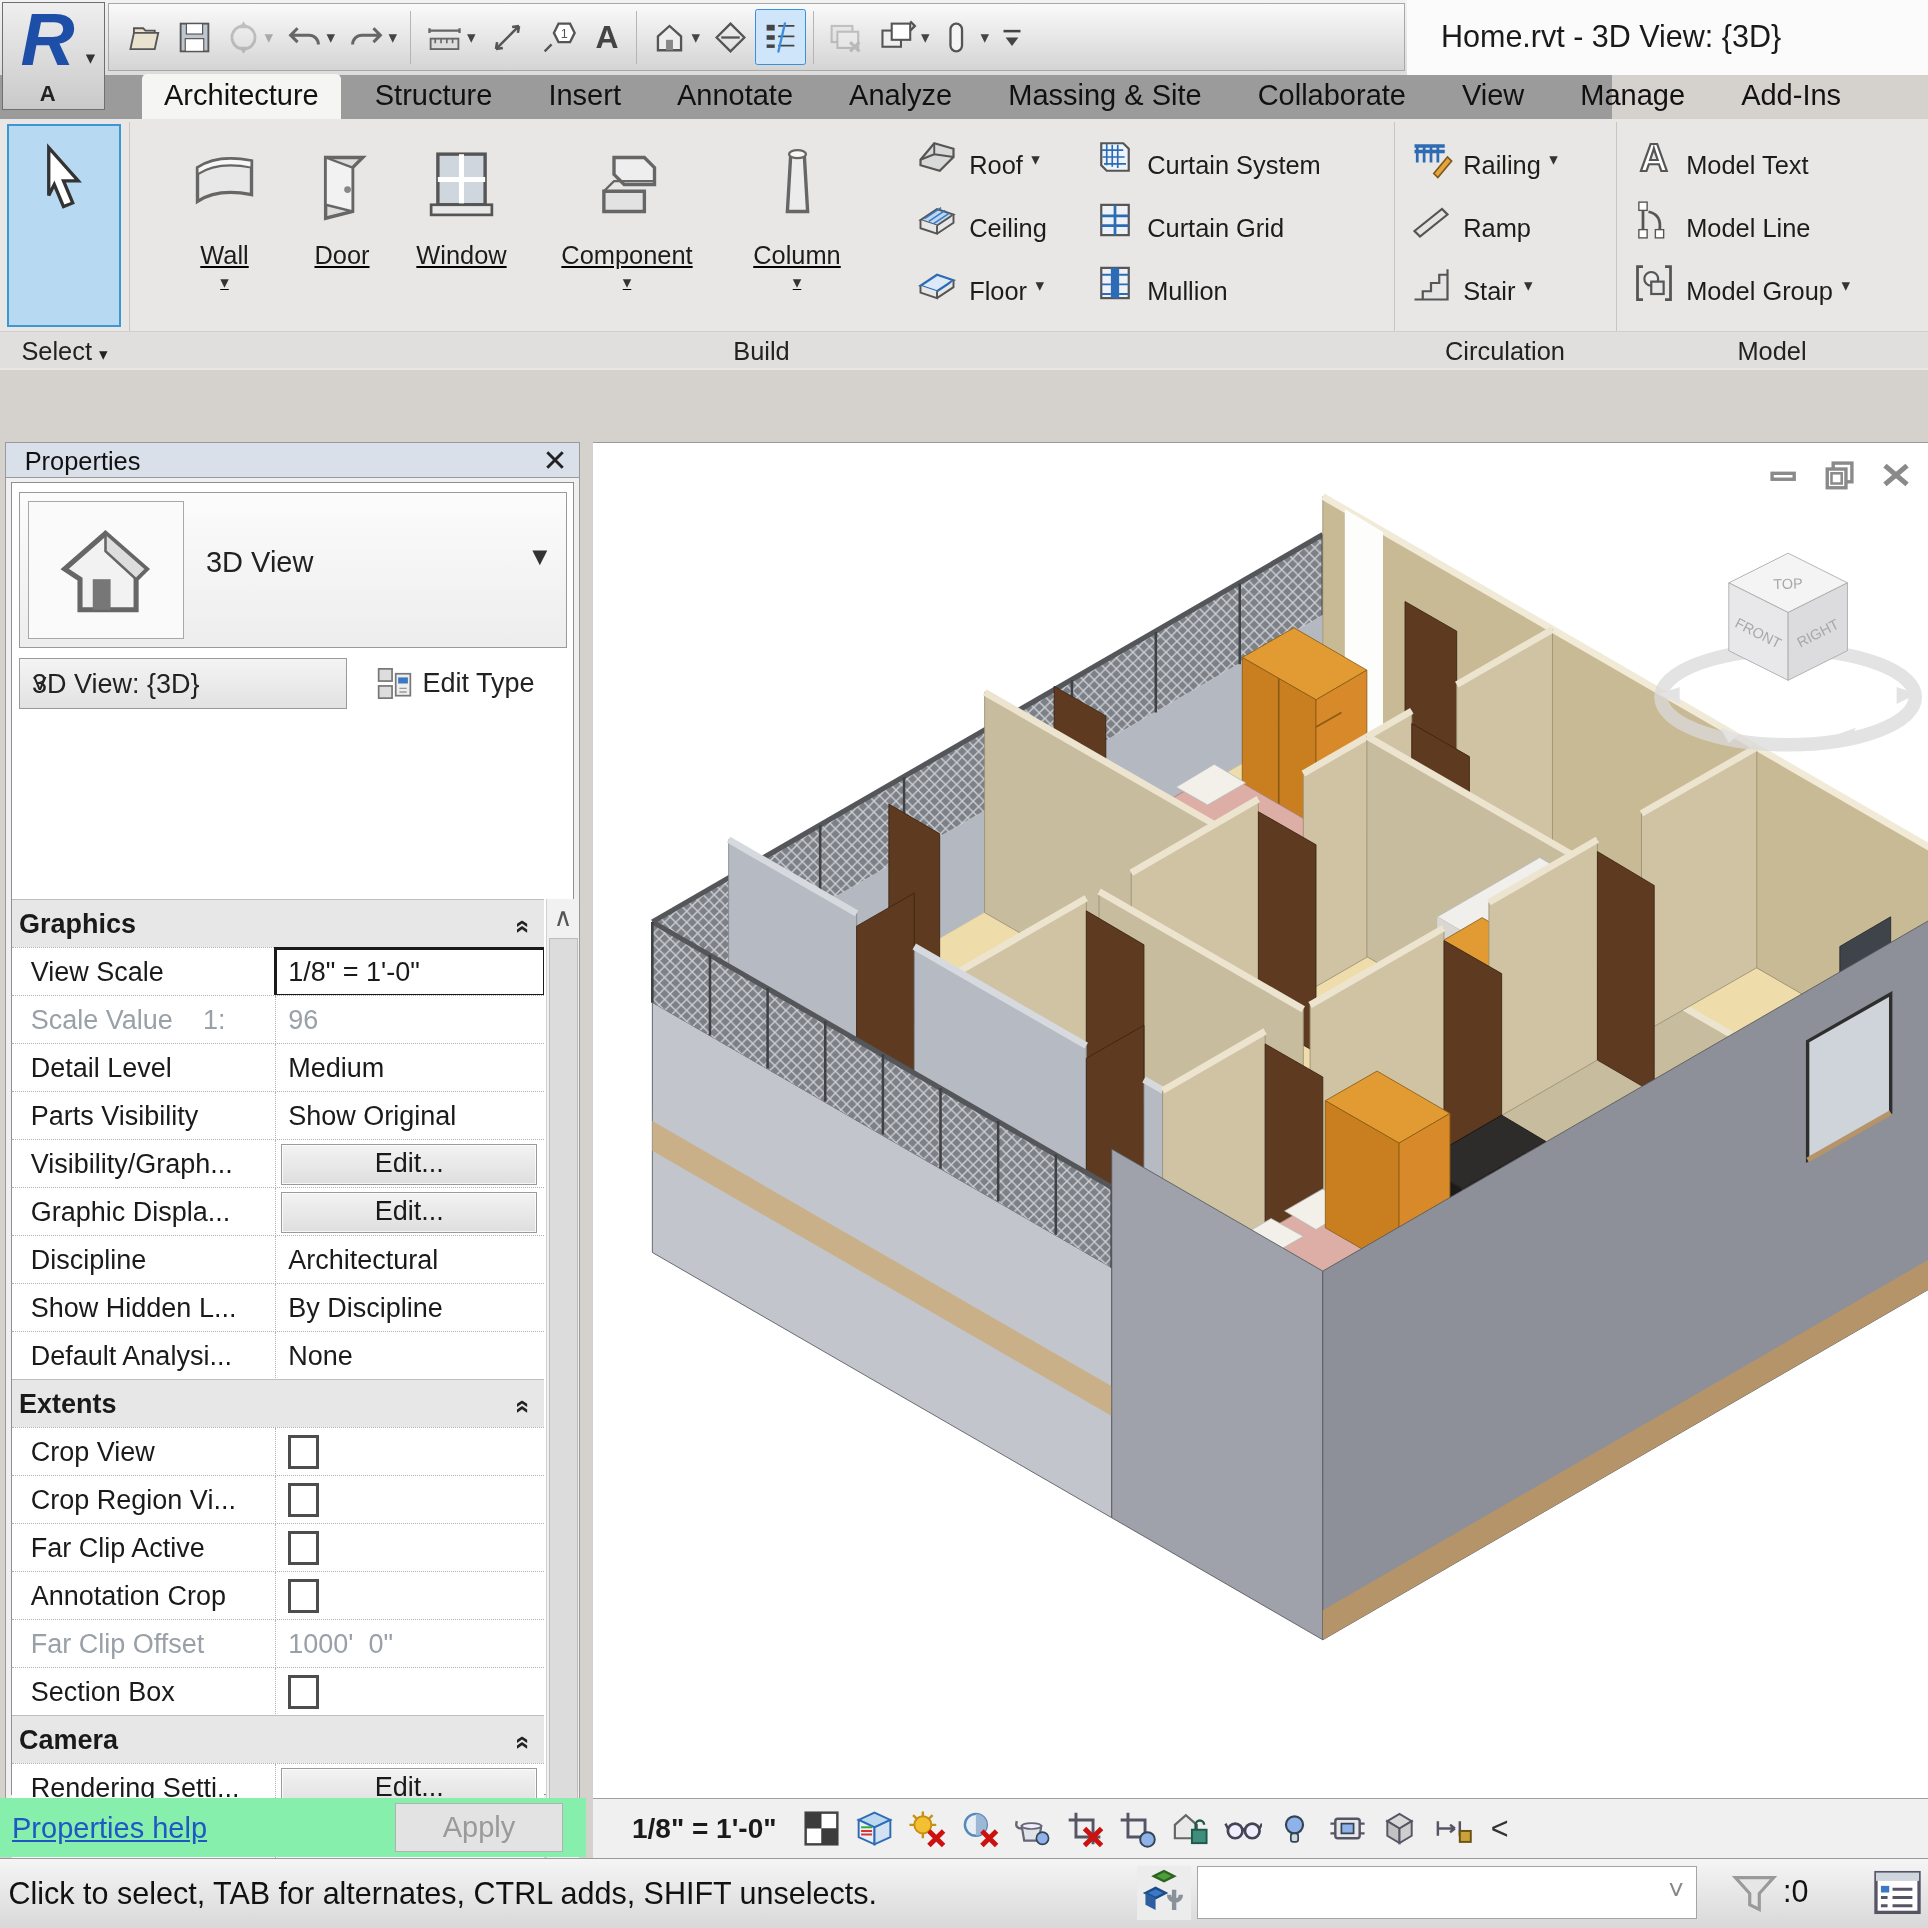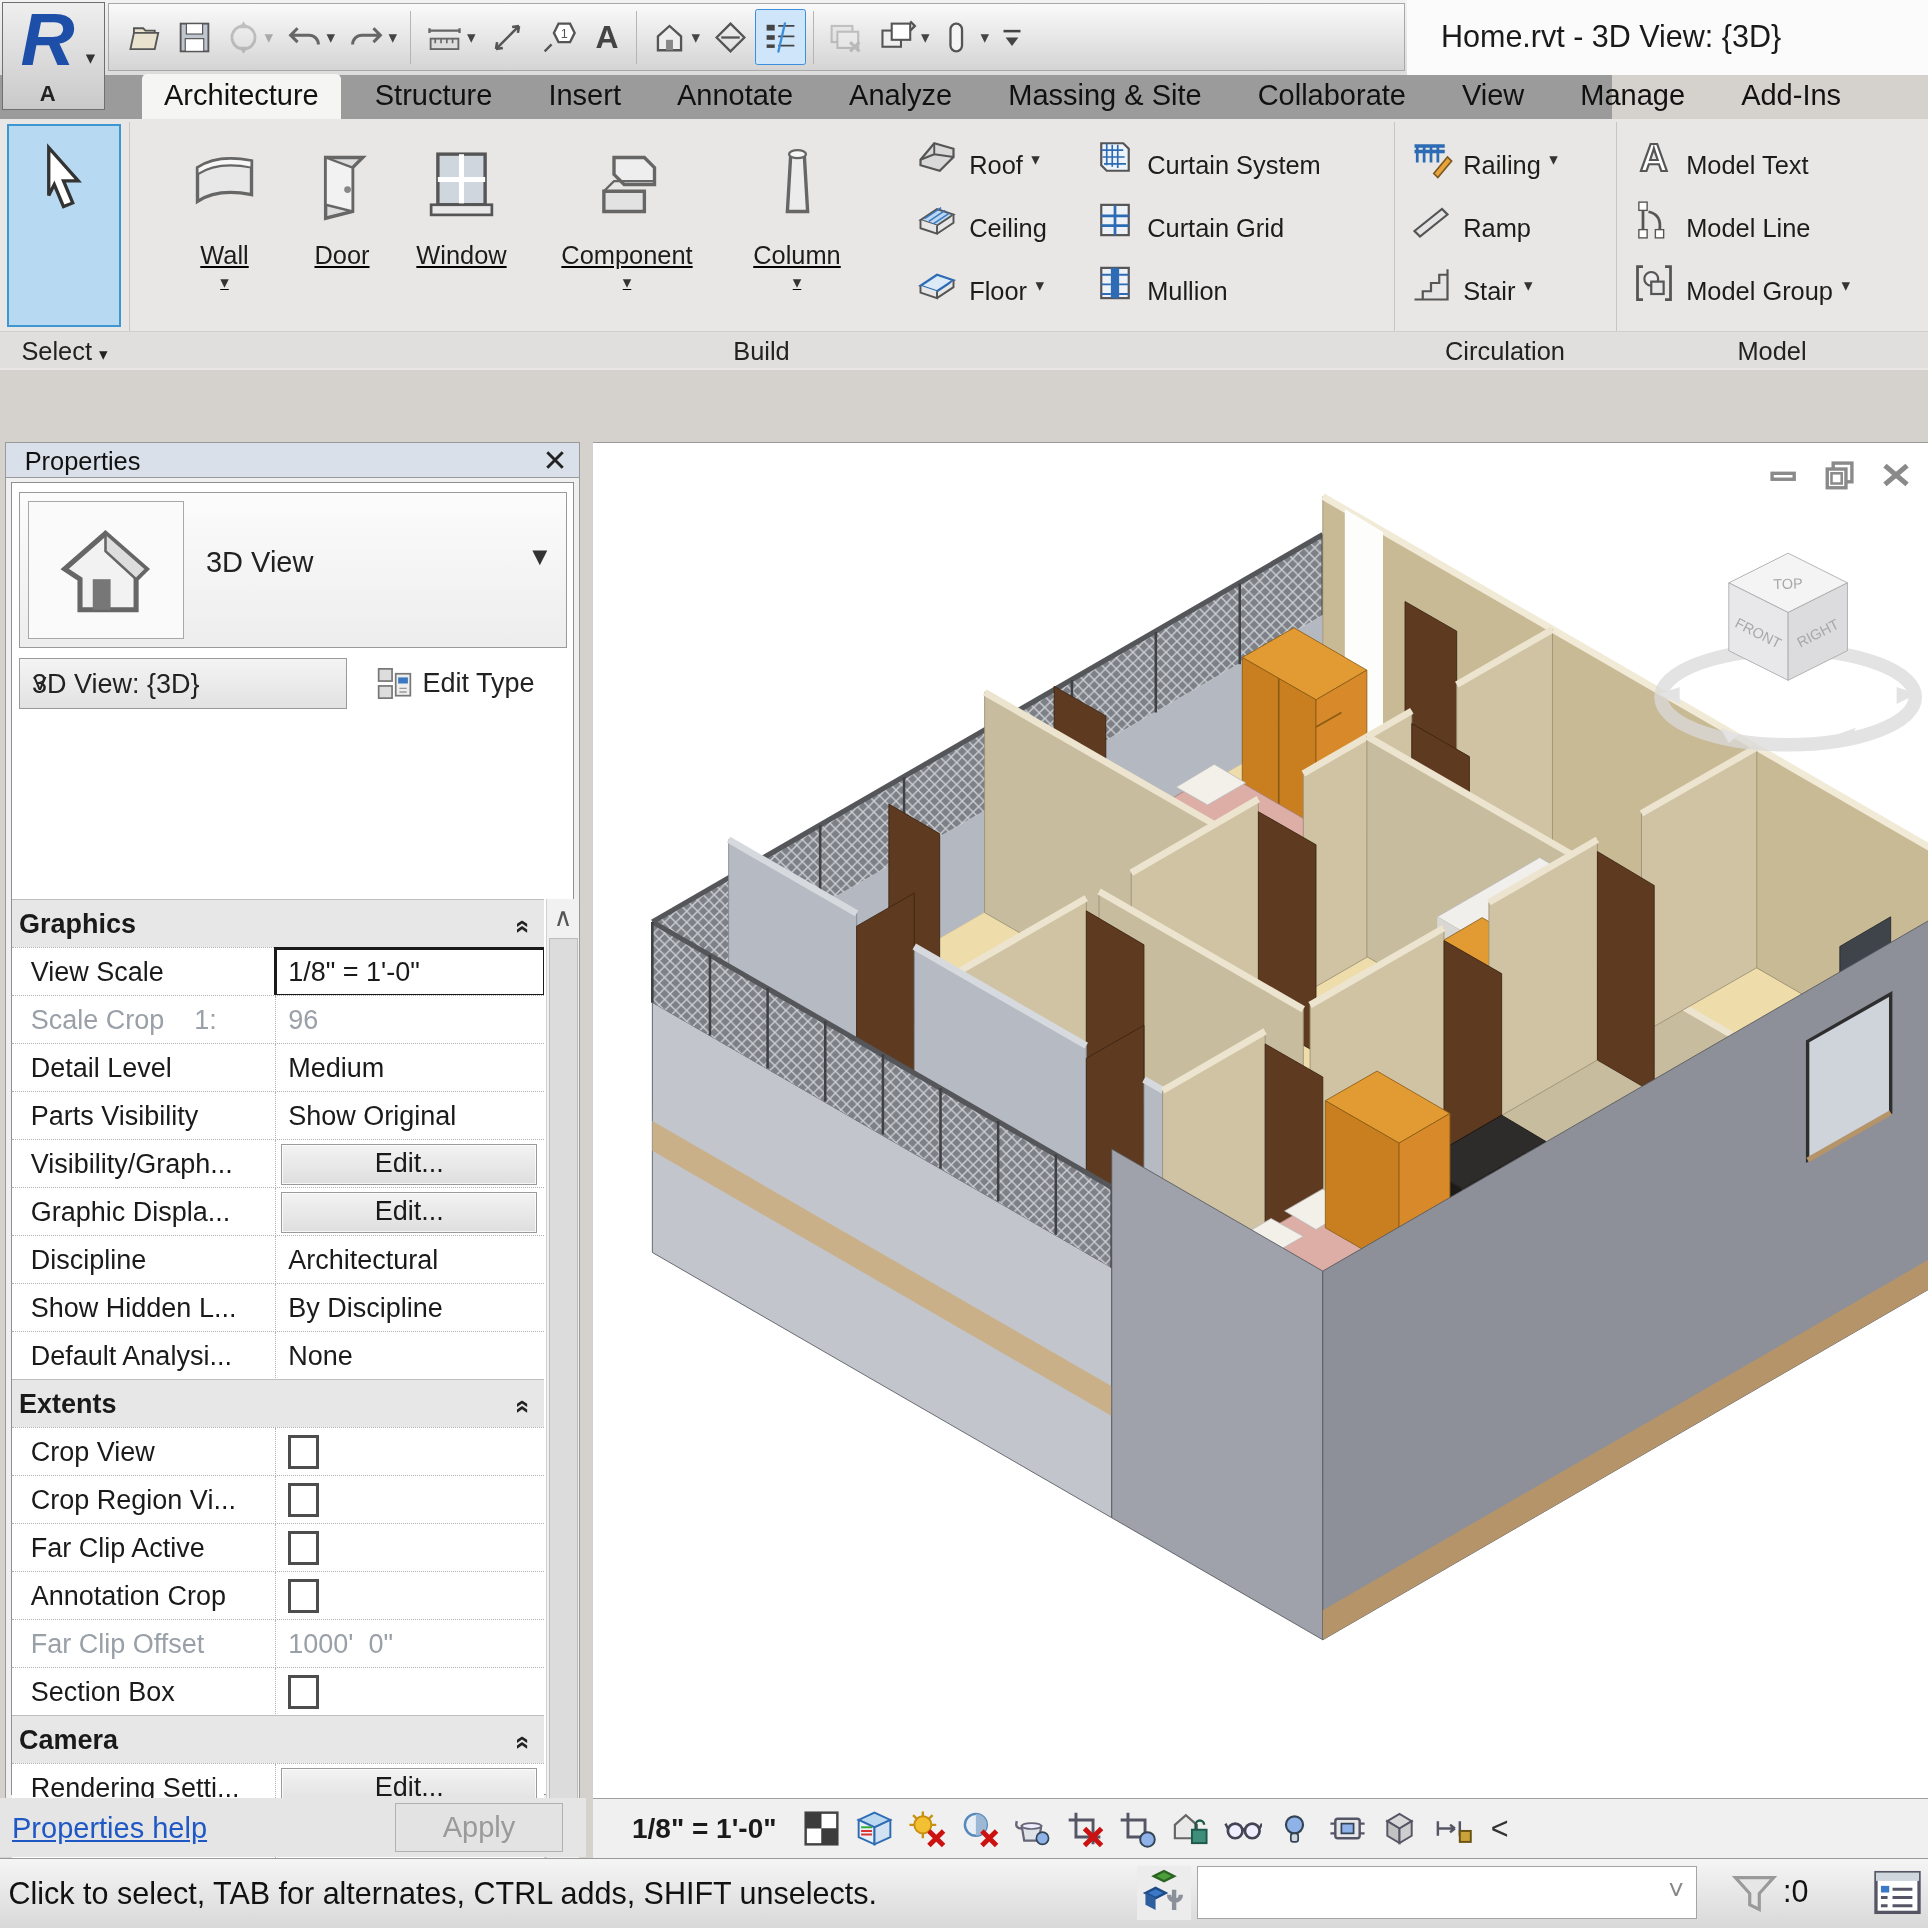--- a/index.html
+++ b/index.html
@@ -71,21 +71,21 @@
   .pbtn{position:absolute;left:5.1px;top:4.2px;width:254px;height:39px;background:linear-gradient(#f3f3f3,#dedede);
     border:0.8px solid #9a9a9a;box-shadow:0 0 0 0.8px #fff inset;font-size:27px;color:#1a1a1a;text-align:center;line-height:37px;}
   .focuscell{outline:3.4px solid #1a1a1a;outline-offset:-2.5px;background:#fff;}
   .cb{position:absolute;left:12px;top:6.8px;width:30.5px;height:34px;border:3.4px solid #4d4d4d;background:#fff;box-sizing:border-box;}
   .cb.disabled{border-color:#c9c9c9;}
   
   #pscroll{left:534px;top:241px;width:32px;height:1070px;background:#f1f1f1;border-left:0.8px solid #cfcfcf;}
   #pscroll .arr{position:absolute;left:0;width:32px;height:37px;color:#555;font-size:25.4px;text-align:center;line-height:37px;}
   #pthumb{position:absolute;left:2.5px;top:39px;width:27px;height:881px;background:#dcdcdc;border:0.8px solid #bdbdbd;}
   
-  #pfoot{left:0px;top:1798px;width:586px;height:59px;background:#e5e5e5;}
+  #pfoot{left:0px;top:1798px;width:586px;height:59px;background:#86efac;}
   #prophelp{left:12px;top:13.6px;font-size:29px;color:#1f58c4;text-decoration:underline;}
   #applybtn{left:395px;top:5.1px;width:166px;height:47px;background:#e3e3e3;border:0.8px solid #b1b1b1;
     color:#9a9a9a;font-size:29px;text-align:center;line-height:46px;}
   
   #canvas{left:593px;top:442px;width:1335px;height:1357px;background:#ffffff;border-top:0.8px solid #9a9a9a;}
   #wctrl{right:15.3px;top:15.3px;display:flex;gap:22px;}
   .wbtn{width:34px;height:34px;position:relative;}
   
   #viewbar{left:593px;top:1798px;width:1335px;height:59px;background:#f0f0f0;border-top:0.8px solid #9f9f9f;display:flex;align-items:center;}
   #vscale{font-size:28px;font-weight:bold;color:#1a1a1a;margin:0 25.4px 0 39px;white-space:pre;}
@@ -439,21 +439,21 @@
             <span class="plab">Graphics</span>
             <span class="chev2">«</span>
           </div>
         <div class="prow">
             <span class="plab">View Scale</span>
             <div class="pcell focuscell">
               <span class="pval">1/8" = 1'-0"</span>
             </div>
           </div>
         <div class="prow dis">
-            <span class="plab">Scale Crop    1:</span>
+            <span class="plab">Scale Value    1:</span>
             <div class="pcell">
               <span class="pval">96</span>
             </div>
           </div>
         <div class="prow">
             <span class="plab">Detail Level</span>
             <div class="pcell">
               <span class="pval">Medium</span>
             </div>
           </div>

